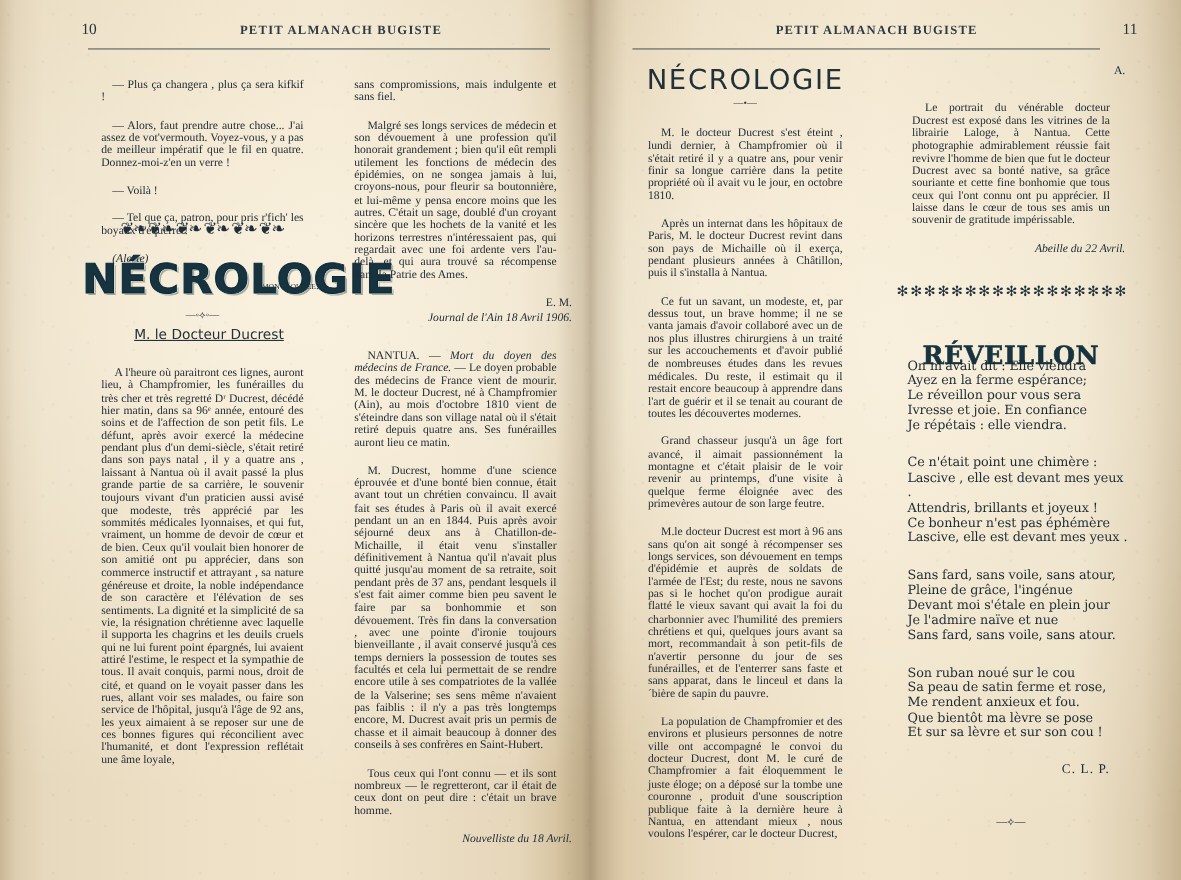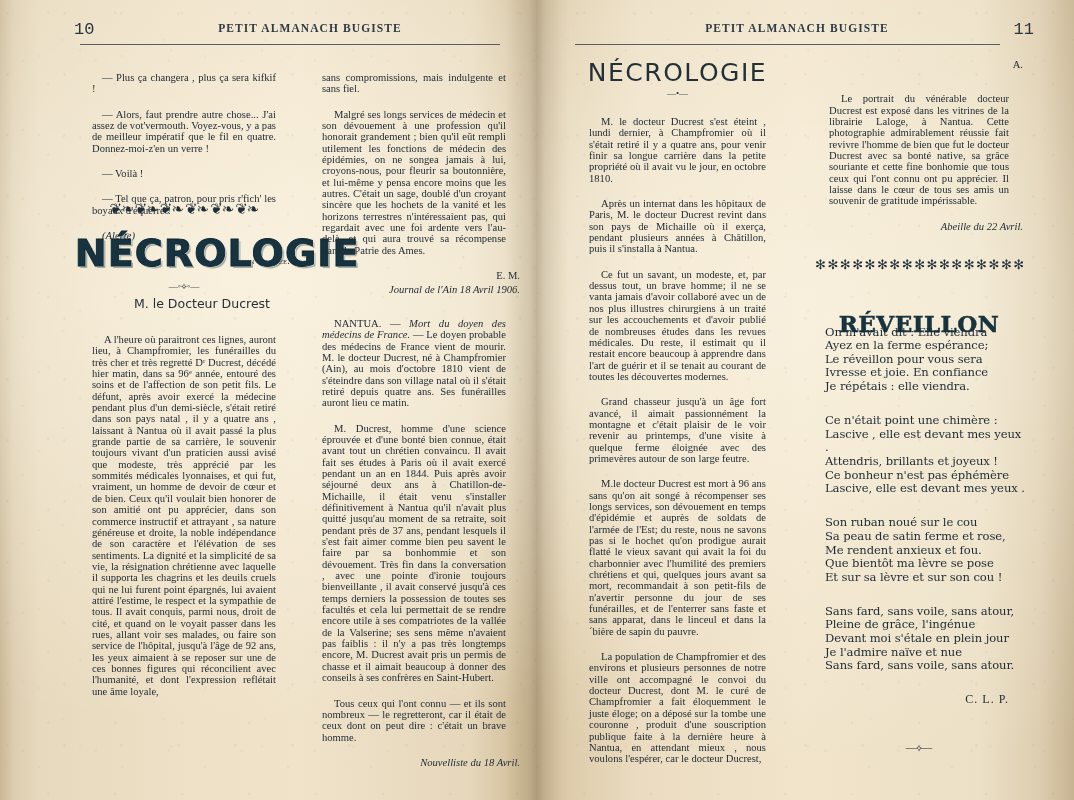--- a/index.html
+++ b/index.html
@@ -79,23 +79,23 @@
     font-size: 11.5px;
     letter-spacing: 1.1px;
     color: #2e3b44;
     font-variant: small-caps;
     font-weight: bold;
     white-space: nowrap;
   }
   .folio {
     position: absolute;
     top: 20px;
-    font-size: 17px;
+    font-size: 14px;
     color: #29353d;
-    font-family: Liberation Mono, monospace;
+    font-family: Liberation Serif, serif;
   }
   .rule {
     position: absolute;
     height: 1px;
     background: #3b4752;
     opacity: .85;
   }
 
   
   .col {
@@ -273,21 +273,21 @@
       <span>❦❧</span>
       <span>❦❧</span>
       <span>❦❧</span>
       <span>❦❧</span>
     </div>
 
     <div class="necro-fancy" style="left:78px; top:232px; width:212px;">NÉCROLOGIE</div>
 
     <div class="tiny-orn" style="left:78px; top:281px; width:212px;">—◦⟡◦—</div>
 
-    <div class="sub-title" style="left:96px; top:296px; width:212px;">M. le Docteur Ducrest</div>
+    <div class="sub-title" style="left:84px; top:296px; width:212px;text-decoration:underline;">M. le Docteur Ducrest</div>
 
     <div class="col" style="left:78px; top:320px; width:212px;">
       <p>A l'heure où paraitront ces lignes, auront lieu, à Champfromier, les funérailles du très cher et très regretté Dʳ Ducrest, décédé hier matin, dans sa 96ᵉ année, entouré des soins et de l'affection de son petit fils. Le défunt, après avoir exercé la médecine pendant plus d'un demi-siècle, s'était retiré dans son pays natal , il y a quatre ans , laissant à Nantua où il avait passé la plus grande partie de sa carrière, le souvenir toujours vivant d'un praticien aussi avisé que modeste, très apprécié par les sommités médicales lyonnaises, et qui fut, vraiment, un homme de devoir de cœur et de bien. Ceux qu'il voulait bien honorer de son amitié ont pu apprécier, dans son commerce instructif et attrayant , sa nature généreuse et droite, la noble indépendance de son caractère et l'élévation de ses sentiments. La dignité et la simplicité de sa vie, la résignation chrétienne avec laquelle il supporta les chagrins et les deuils cruels qui ne lui furent point épargnés, lui avaient attiré l'estime, le respect et la sympathie de tous. Il avait conquis, parmi nous, droit de cité, et quand on le voyait passer dans les rues, allant voir ses malades, ou faire son service de l'hôpital, jusqu'à l'âge de 92 ans, les yeux aimaient à se reposer sur une de ces bonnes figures qui réconcilient avec l'humanité, et dont l'expression reflétait une âme loyale,</p>
     </div>
 
     <div class="col" style="left:308px; top:58px; width:212px;">
       <p class="noind">sans compromissions, mais indulgente et sans fiel.</p>
       <p>Malgré ses longs services de médecin et son dévouement à une profession qu'il honorait grandement ; bien qu'il eût rempli utilement les fonctions de médecin des épidémies, on ne songea jamais à lui, croyons-nous, pour fleurir sa boutonnière, et lui-même y pensa encore moins que les autres. C'était un sage, doublé d'un croyant sincère que les hochets de la vanité et les horizons terrestres n'intéressaient pas, qui regardait avec une foi ardente vers l'au-delà, et qui aura trouvé sa récompense dans la Patrie des Ames.</p>
       <span class="sig">E. M.</span>
       <span class="src">Journal de l'Ain 18 Avril 1906.</span>
@@ -338,30 +338,30 @@
       <div class="stanza">On m'avait dit : Elle viendra
 Ayez en la ferme espérance;
 Le réveillon pour vous sera
 Ivresse et joie. En confiance
 Je répétais : elle viendra.</div>
       <div class="stanza">Ce n'était point une chimère :
 Lascive , elle est devant mes yeux .
 Attendris, brillants et joyeux !
 Ce bonheur n'est pas éphémère
 Lascive, elle est devant mes yeux .</div>
+      <div class="stanza">Sans fard, sans voile, sans atour,
+Pleine de grâce, l'ingénue
+Devant moi s'étale en plein jour
+Je l'admire naïve et nue
+Sans fard, sans voile, sans atour.</div>
       <div class="stanza">Son ruban noué sur le cou
 Sa peau de satin ferme et rose,
 Me rendent anxieux et fou.
 Que bientôt ma lèvre se pose
 Et sur sa lèvre et sur son cou !</div>
-      <div class="stanza">Sans fard, sans voile, sans atour,
-Pleine de grâce, l'ingénue
-Devant moi s'étale en plein jour
-Je l'admire naïve et nue
-Sans fard, sans voile, sans atour.</div>
       <div class="psig">C. L. P.</div>
       <div class="psrc">
         
         
       </div>
     </div>
 
     <div class="endorn" style="left:278px; top:742px; width:208px;">⎯⎯⟡⎯⎯</div>
   </div>
 

